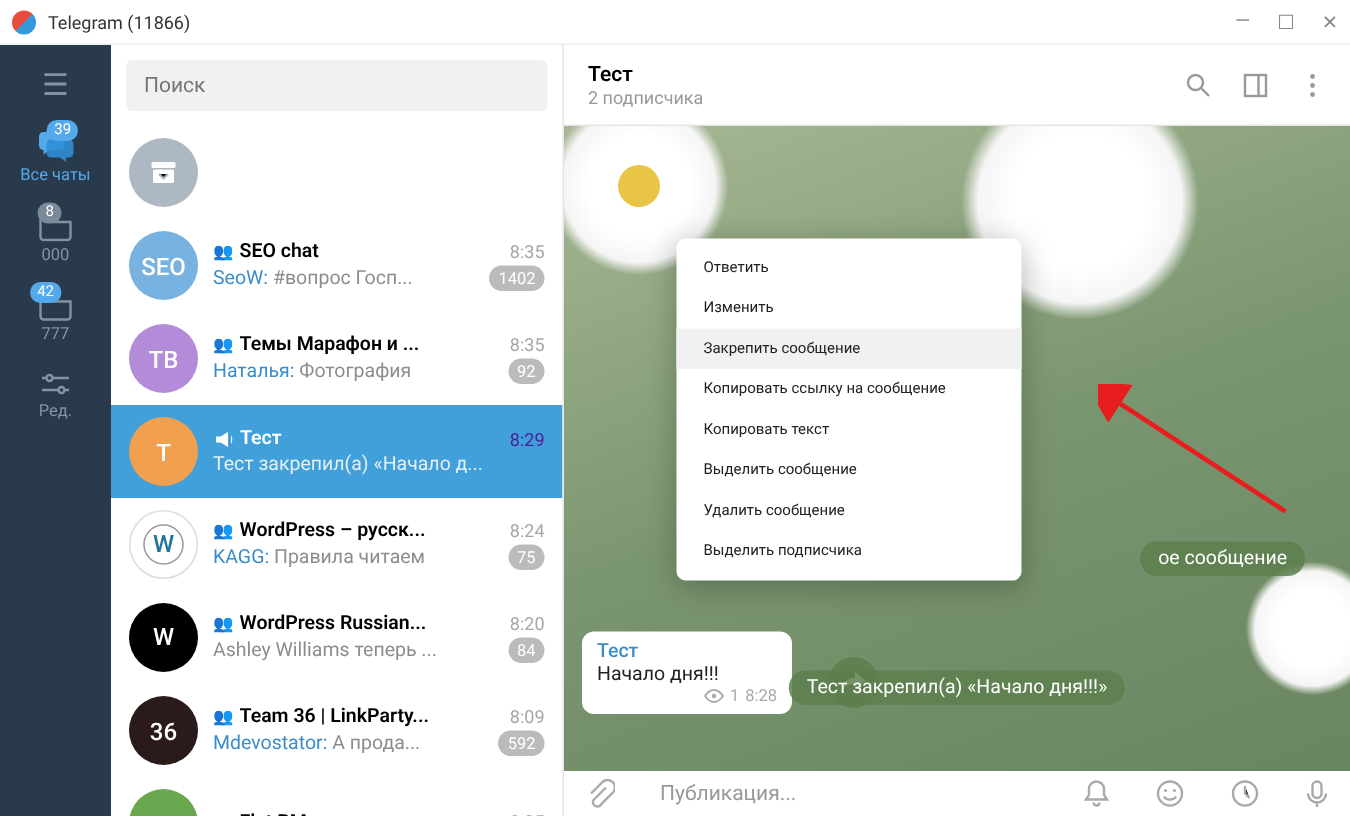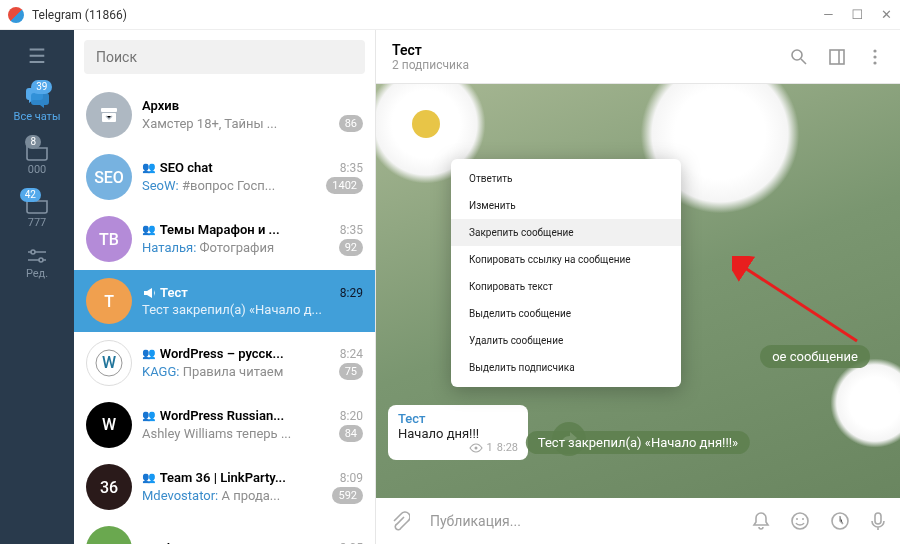--- a/index.html
+++ b/index.html
@@ -22,21 +22,21 @@
 .search input{width:100%;height:34px;border:none;background:#f1f1f1;border-radius:4px;padding:0 12px;font-size:14px;color:#999}
 .chats{flex:1;overflow:hidden}
 .chat{display:flex;align-items:center;padding:8px 12px;cursor:pointer;position:relative}
 .chat.active{background:#419fd9;color:#fff}
 .chat .avatar{width:46px;height:46px;border-radius:50%;flex-shrink:0;margin-right:10px;display:flex;align-items:center;justify-content:center;color:#fff;font-size:16px;font-weight:500}
 .chat .body{flex:1;min-width:0}
 .chat .row1{display:flex;align-items:center}
 .chat .name{font-size:13px;font-weight:600;white-space:nowrap;overflow:hidden;text-overflow:ellipsis;flex:1}
 .chat .grp{font-size:11px;margin-right:4px}
 .chat .time{font-size:12px;color:#a6a6a6;margin-left:6px}
-.chat.active .time{color:#0f172a}
+.chat.active .time{color:#4c1d95}
 .chat .row2{display:flex;align-items:center;margin-top:2px}
 .chat .msg{font-size:13px;color:#8d8d8d;white-space:nowrap;overflow:hidden;text-overflow:ellipsis;flex:1}
 .chat.active .msg{color:#e3f0fa}
 .chat .sender{color:#3a8ccb}
 .chat .cbadge{background:#bbb;color:#fff;border-radius:10px;padding:0 6px;font-size:11px;line-height:17px;margin-left:6px}
 .av-archive{background:#aeb8c2}
 .av-seo{background:#77b2e0;font-size:12px;font-weight:700}
 .av-tb{background:#b48bd8}
 .av-t{background:#f0a04f}
 .av-wp1{background:#fff;border:1px solid #ddd}
@@ -60,21 +60,21 @@
 .bubble{position:absolute;bottom:38px;left:12px;background:#fff;border-radius:8px;padding:6px 10px;min-width:140px}
 .bubble .bname{color:#3a8ccb;font-size:13px;font-weight:500}
 .bubble .btext{font-size:13px;color:#222}
 .bubble .bmeta{font-size:11px;color:#aaa;text-align:right;display:flex;align-items:center;justify-content:flex-end;gap:4px}
 .share-btn{position:absolute;bottom:42px;left:176px;width:34px;height:34px;border-radius:50%;background:rgba(93,127,77,0.85);display:flex;align-items:center;justify-content:center;color:#fff}
 .sys-pill{position:absolute;bottom:130px;right:30px;background:rgba(93,127,77,0.85);color:#fff;padding:4px 12px;border-radius:12px;font-size:13px}
 .ctx-menu{position:absolute;top:75px;left:75px;background:#fff;border-radius:6px;box-shadow:0 4px 20px rgba(0,0,0,0.25);padding:6px 0;min-width:230px;z-index:10}
 .ctx-menu .mi{padding:8px 18px;font-size:10px;color:#222;cursor:pointer}
 .ctx-menu .mi:hover,.ctx-menu .mi.hov{background:#f1f1f1}
 .arrow{position:absolute;top:172px;right:38px;z-index:11}
-.composer{height:46px;background:#fff;display:flex;align-items:center;padding:0 14px;gap:20px;color:#aaa}
+.composer{height:30px;background:#fff;display:flex;align-items:center;padding:0 14px;gap:30px;color:#aaa}
 .composer .cinput{flex:1;font-size:14px;color:#999}
 .composer span{cursor:pointer}
 svg{display:inline-block;vertical-align:middle}
 </style>
 </head>
 <body>
 
 <div class="titlebar">
   <div class="logo"></div>
   <div class="title">Telegram (11866)</div>
@@ -125,29 +125,20 @@
       <input placeholder="Поиск" style="">
     </div>
     <div class="chats" id="chats">
         <div class="chat">
           <div class="avatar av-archive">
             <svg width="22" height="22" viewBox="0 0 22 22">
               <rect x="3" y="4" width="16" height="4" fill="#fff" rx="1"></rect>
               <rect x="4" y="9" width="14" height="9" fill="#fff" rx="1"></rect>
               <path stroke="#aeb8c2" stroke-width="1.5" d="M8 12l3 3 3-3"></path>
             </svg>
-          </div>
-          <div class="body">
-            <div class="row1">
-              <div class="name">Архив</div>
-            </div>
-            <div class="row2">
-              <div class="msg">Хамстер 18+, Тайны ...</div>
-              <div class="cbadge">86</div>
-            </div>
           </div>
         </div>
         <div class="chat">
           <div class="avatar av-seo">SEO</div>
           <div class="body">
             <div class="row1">
               <span class="grp">👥</span>
               <div class="name">SEO chat</div>
               <div class="time">8:35</div>
             </div>

